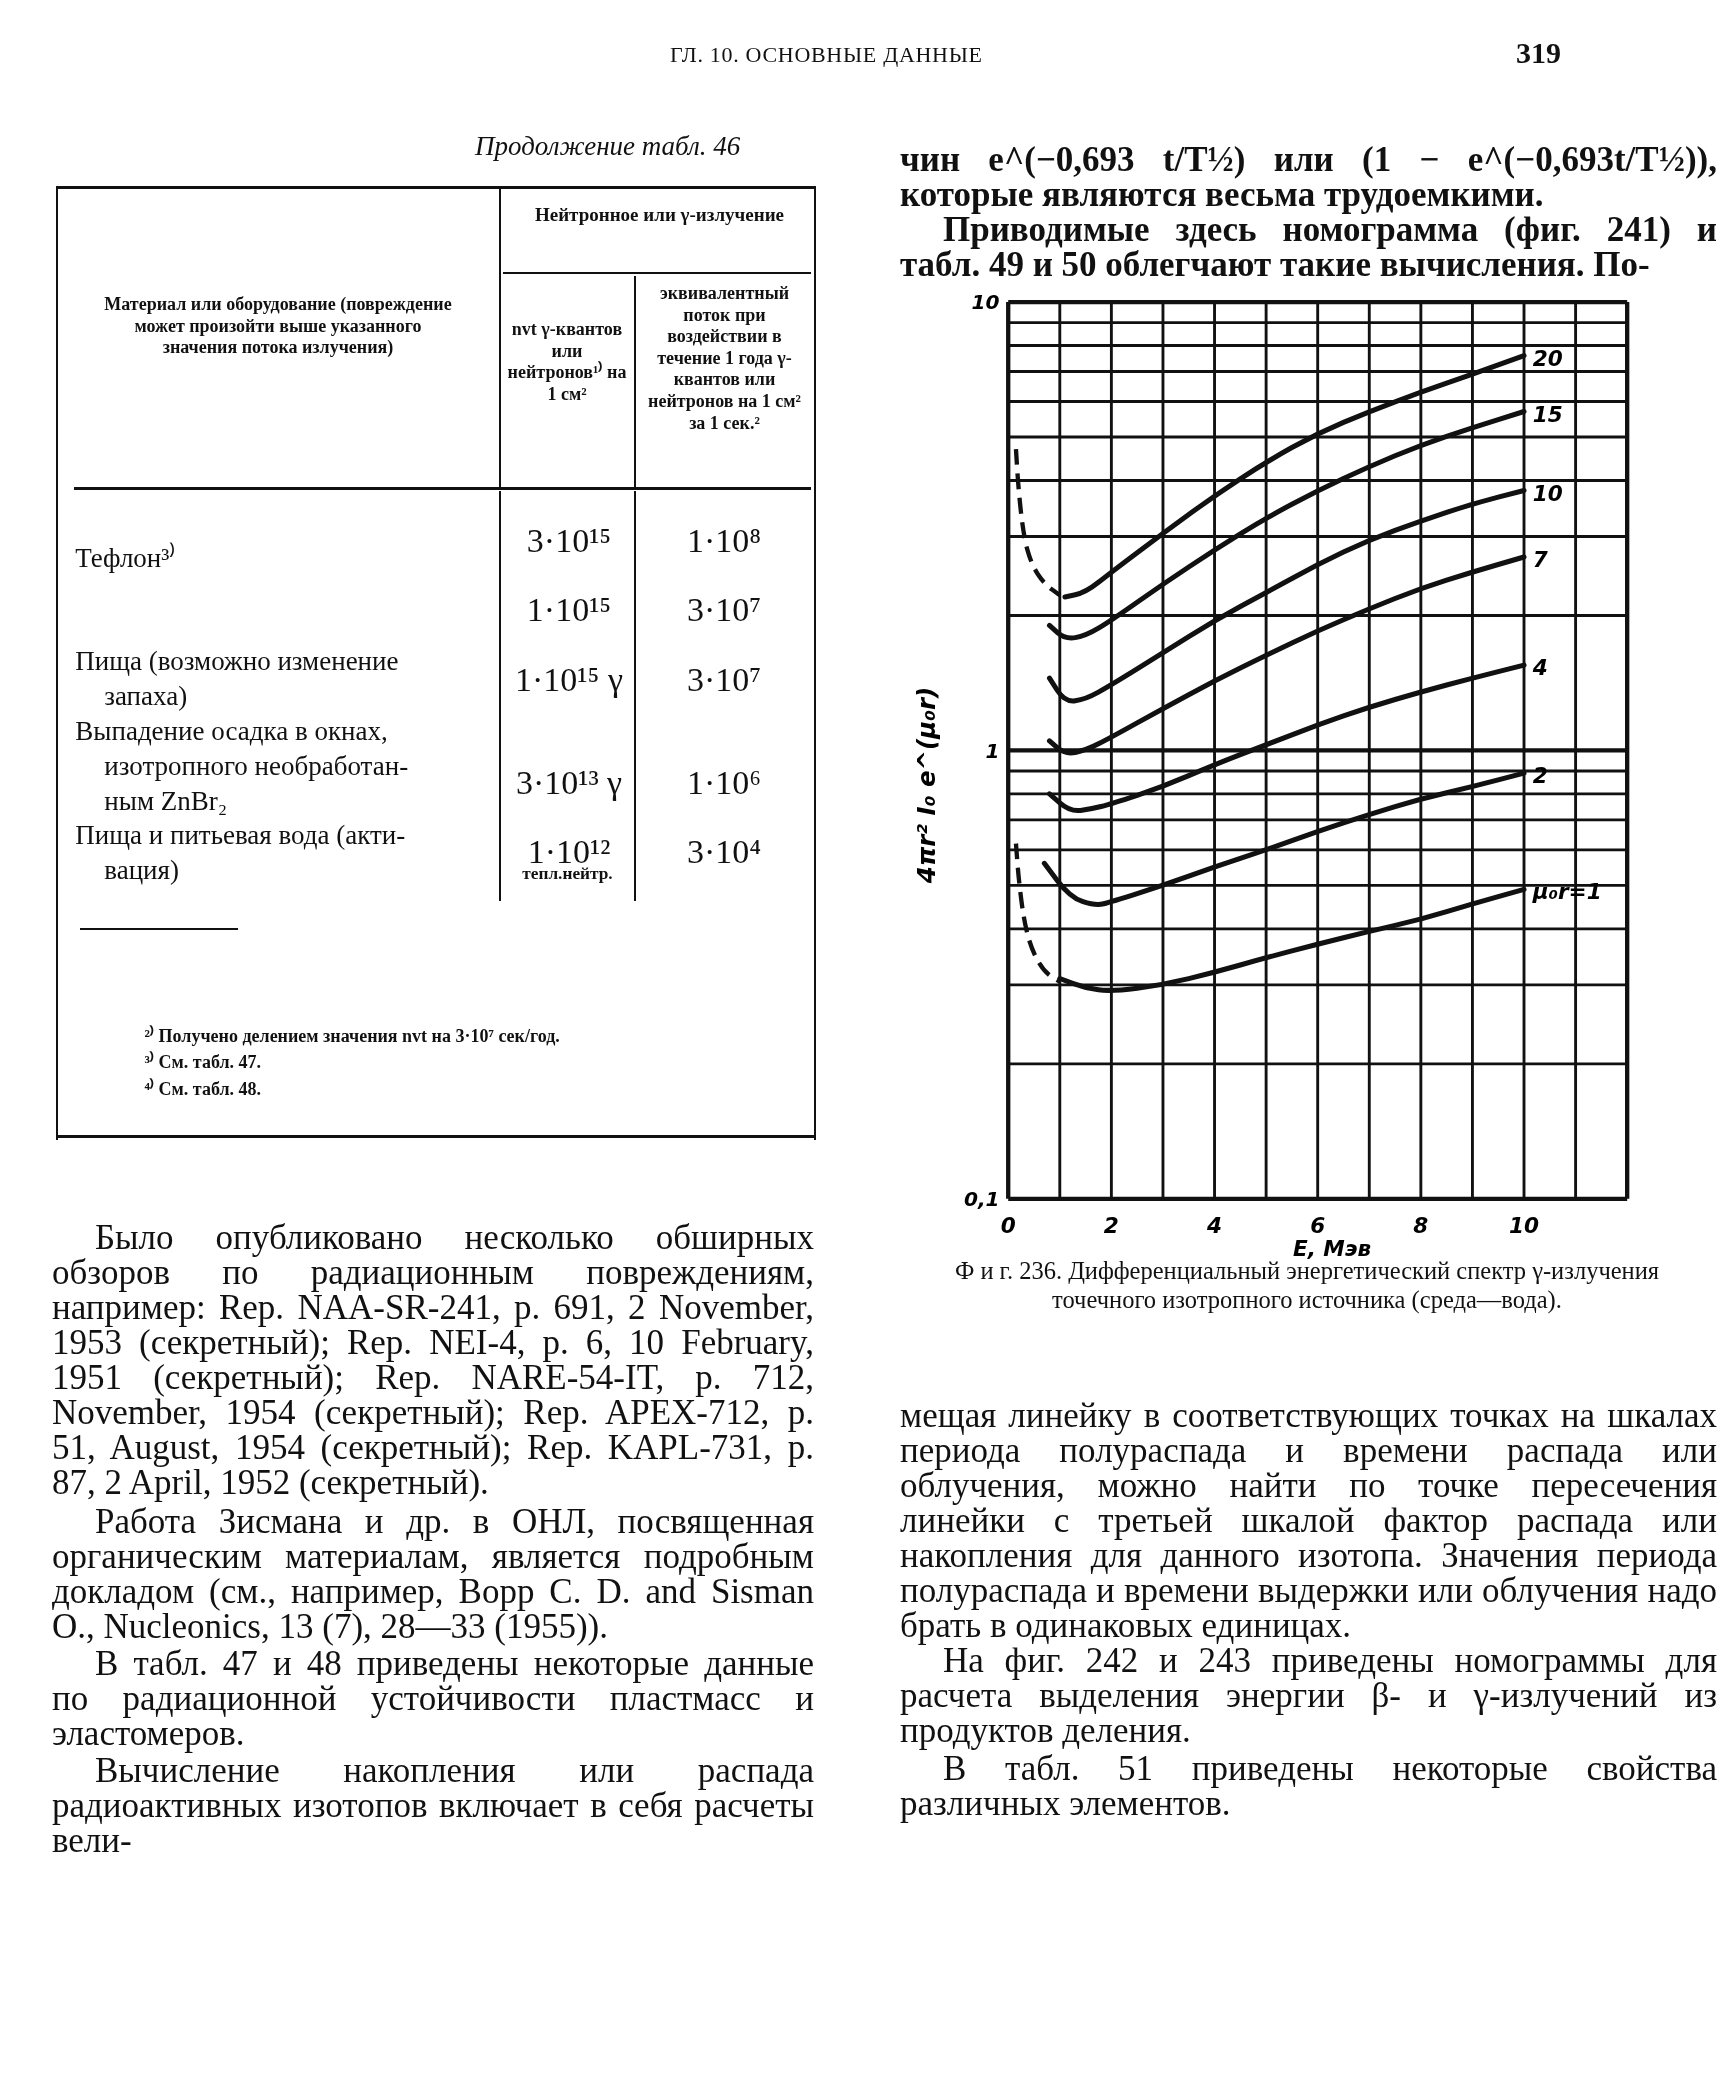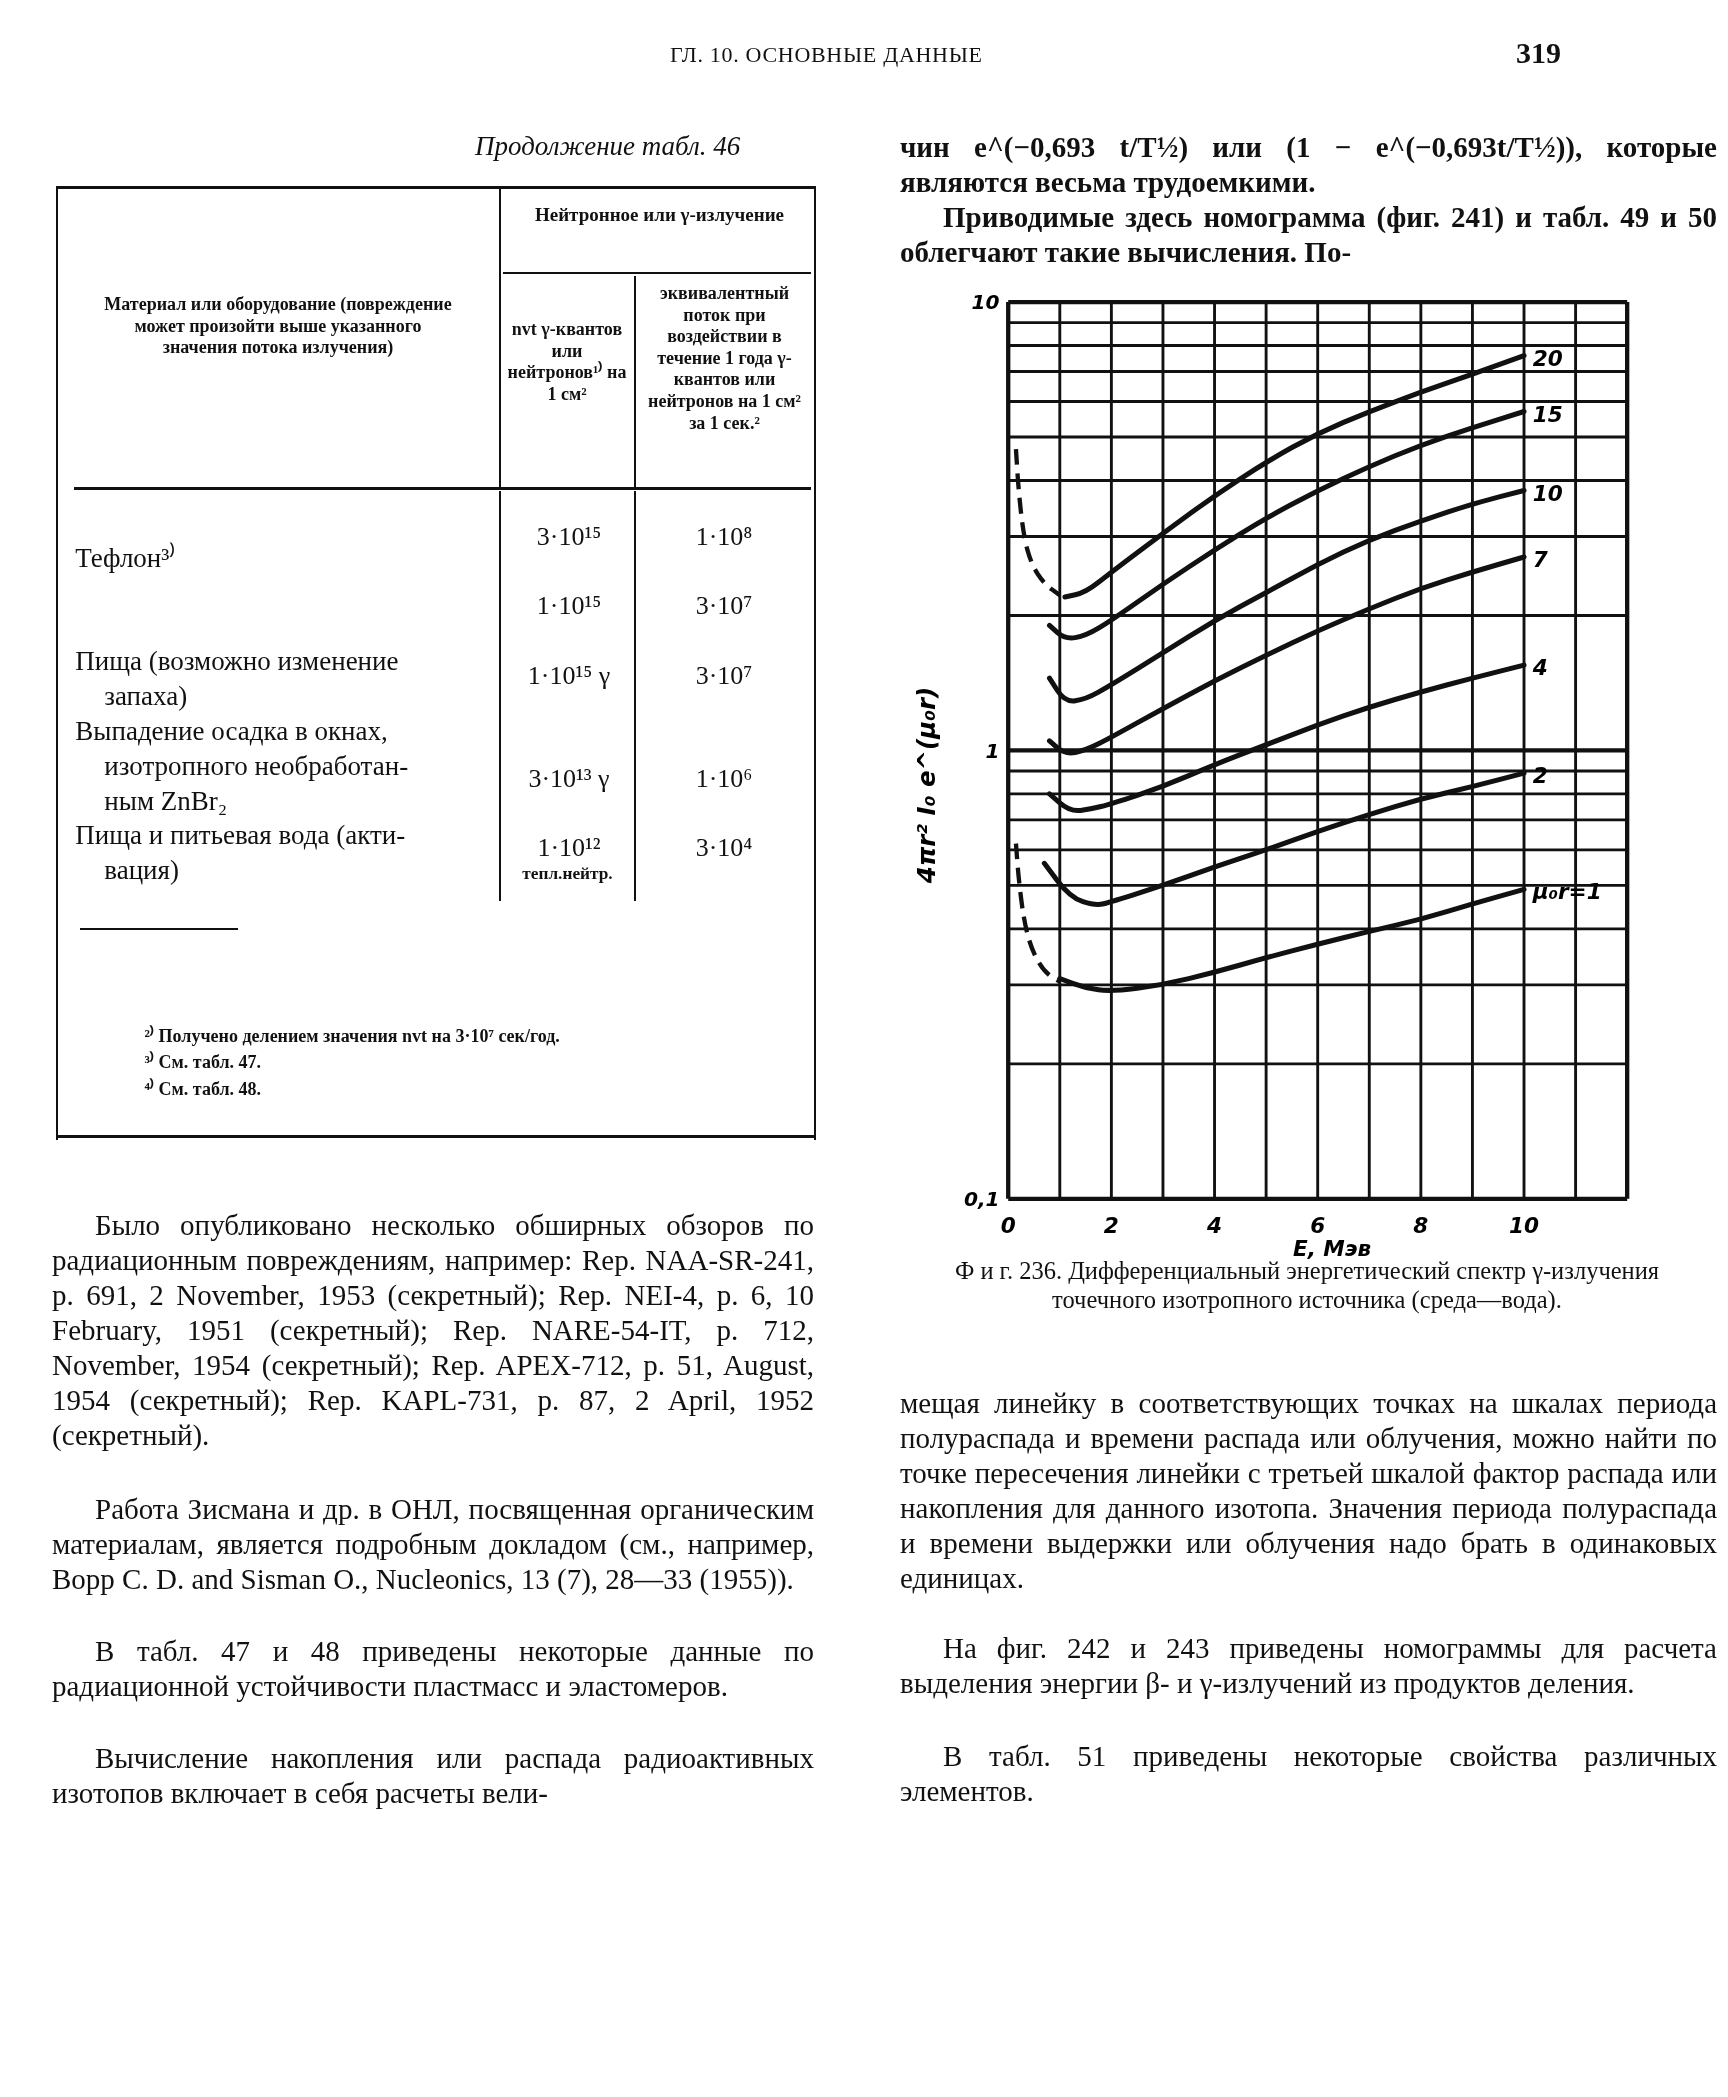--- a/index.html
+++ b/index.html
@@ -10,26 +10,26 @@
   .page-num { top:36px; left:1516px; font-size:30px;font-weight:bold; }
   .cont { top:131px; left:475px; font-size:27px; font-style:italic; }
 
   
   .tbl { top:186px; left:56px; width:756px; height:954px; border-left:2.2px solid #111; border-right:2.2px solid #111; }
   .tbl .hr { position:absolute; height:2.9px; background:#111; }
   .tbl .vr { position:absolute; width:2.2px; background:#111; }
   .hdr { position:absolute; text-align:center; font-size:18px; line-height:21.6px; font-weight:bold; }
   .row-label { position:absolute; left:17.3px; width:403px; font-size:27px; line-height:35px; text-align:justify;margin-top:20px; }
   .row-label .cont-line { padding-left:29px; }
-  .val { position:absolute; font-size:26px; text-align:center; }
+  .val { position:absolute; font-size:34px; text-align:center; }
   .note { position:absolute; left:21.6px; width:713px; font-size:18px; line-height:27px; font-weight:bold; }
   .note-short-line { position:absolute; left:21.6px; top:742px; width:158px; height:2.2px; background:#111; }
 
   
-  .para { position:absolute; font-size:29px; line-height:35px; text-align:justify; }
+  .para { position:absolute; font-size:35px; line-height:35px; text-align:justify;margin-top:12px; }
   .indent { text-indent:43px; }
 
   
   #chart { position:absolute; left:893px; top:274px; width:835px; height:986px; }
   .caption { position:absolute; left:900px; top:1256px; width:814px; text-align:center; font-size:24.5px; line-height:29px; }
 </style>
 </head>
 <body>
 
 <div class="abs running-head">ГЛ. 10. ОСНОВНЫЕ ДАННЫЕ</div>

